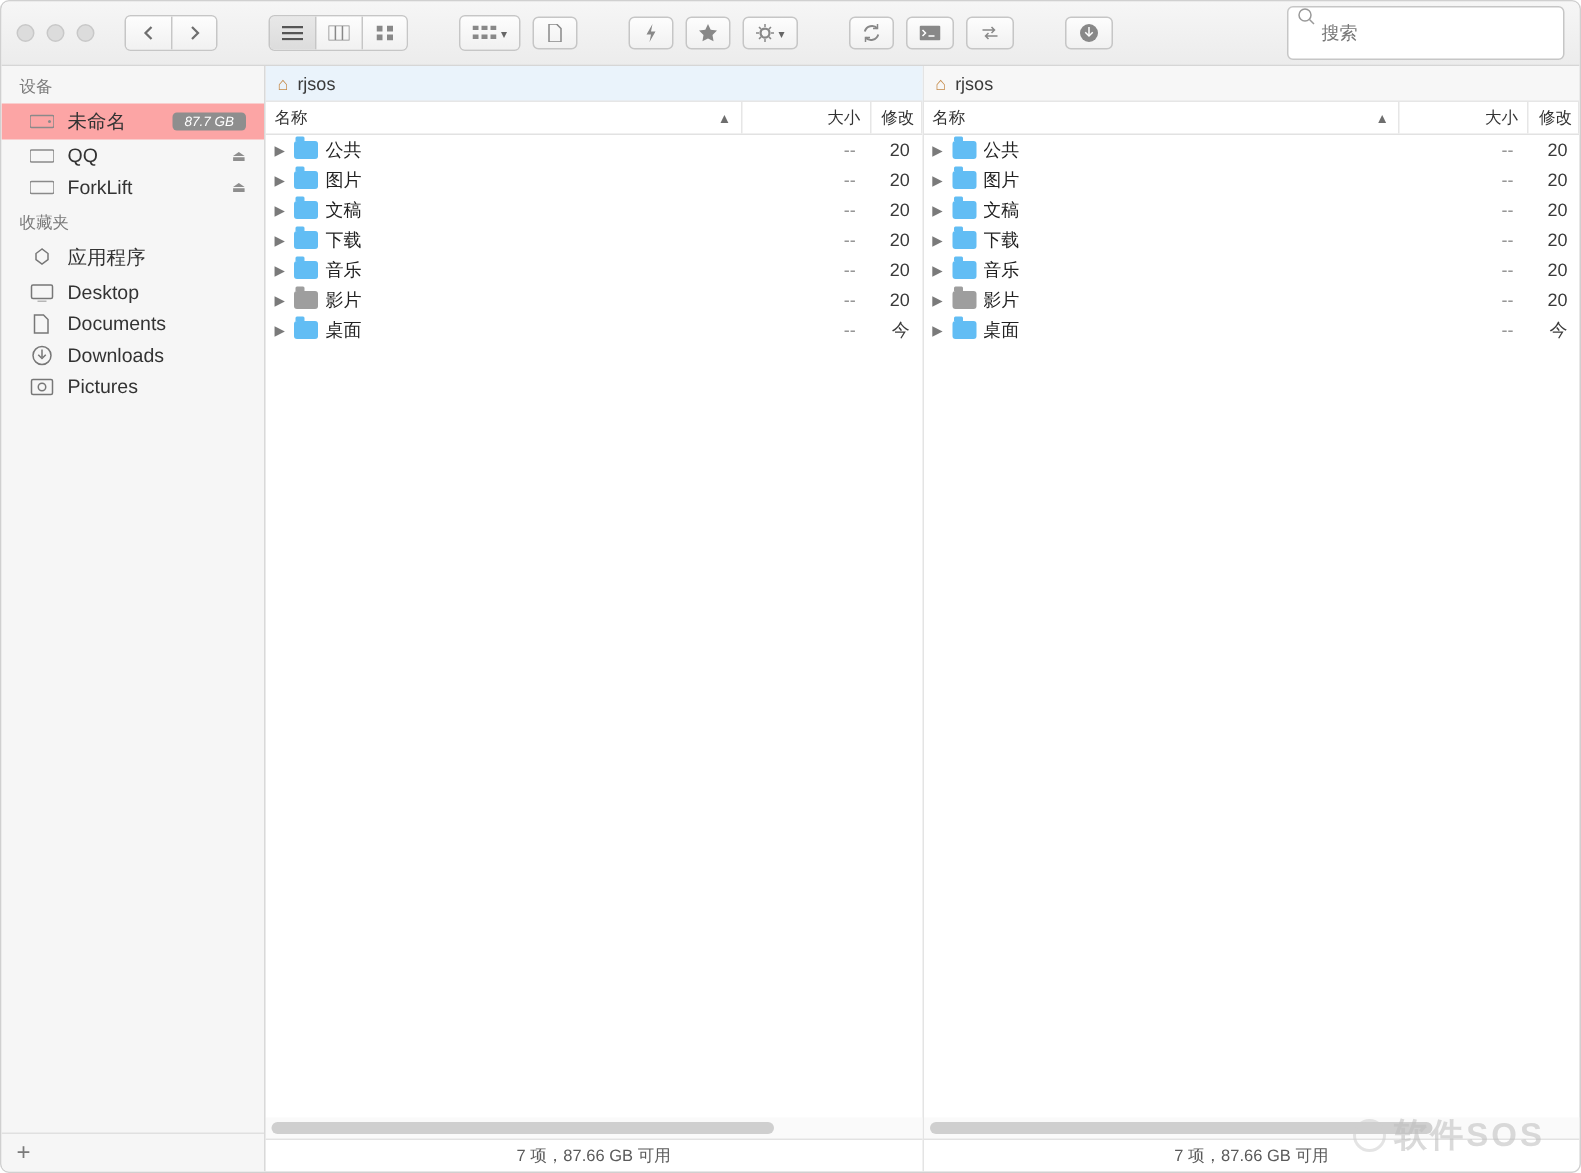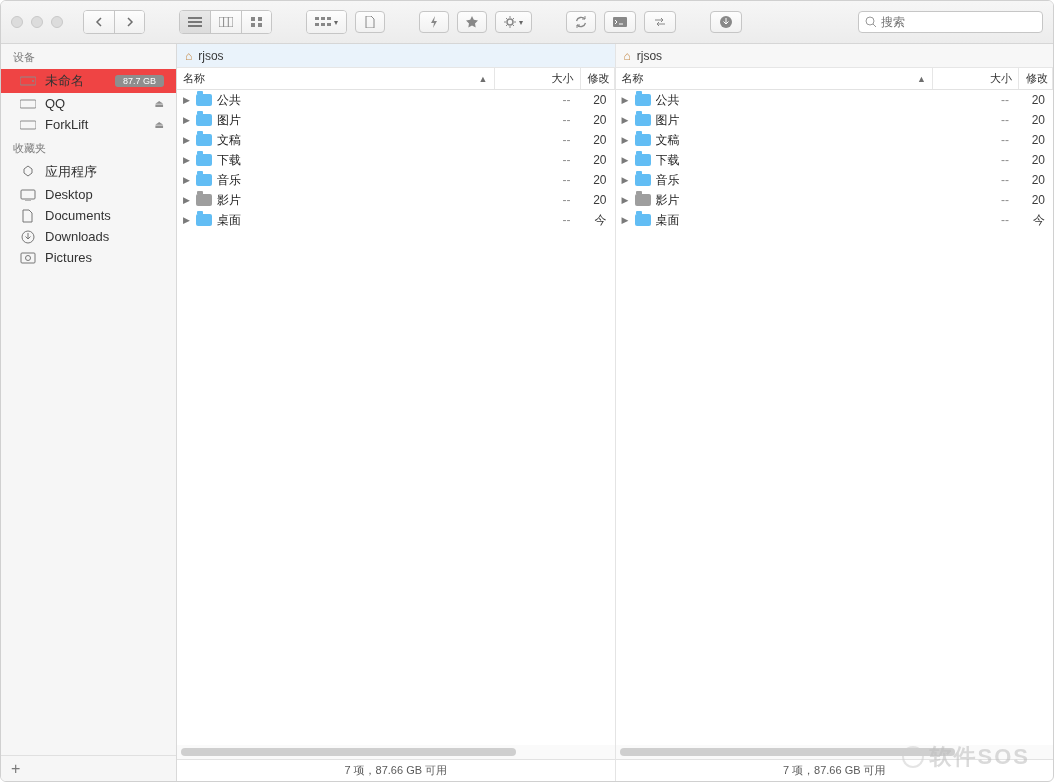--- a/index.html
+++ b/index.html
@@ -9,33 +9,33 @@
 
 .toolbar { height: 43px; background: linear-gradient(#f6f6f6,#ececec); border-bottom: 1px solid #d6d6d6; display: flex; align-items: center; padding: 0 10px; gap: 8px; }
 .traffic { display: flex; gap: 8px; margin-right: 12px; }
 .traffic .dot { width: 12px; height: 12px; border-radius: 50%; background: #dcdcdc; border: 0.5px solid #c8c8c8; }
 .seg { display: inline-flex; border: 1px solid #c6c6c6; border-radius: 4px; overflow: hidden; background: #fff; }
 .seg .btn, .tbtn { height: 22px; min-width: 30px; display: inline-flex; align-items: center; justify-content: center; padding: 0 8px; background: linear-gradient(#fdfdfd,#f1f1f1); color: #555; font-size: 11px; cursor: pointer; }
 .seg .btn + .btn { border-left: 1px solid #c6c6c6; }
 .seg .btn.active { background: linear-gradient(#e8e8e8,#dcdcdc); }
 .tbtn { border: 1px solid #c6c6c6; border-radius: 4px; }
 .spacer { flex: 0 0 18px; }
-.search { margin-left: auto; display: flex; align-items: center; border: 1px solid #c6c6c6; border-radius: 4px; height: 22px; min-width: 150px; padding: 0 6px; background: #fff; color: #8e8e8e; gap: 4px; font-size: 12px; }
+.search { margin-left: auto; display: flex; border: 1px solid #c6c6c6; border-radius: 4px; height: 36px; min-width: 150px; padding: 0 6px; background: #fff; color: #8e8e8e; gap: 4px; font-size: 12px; }
 .search input { border: none; outline: none; font-size: 12px; flex: 1; background: transparent; }
 
 
 .body { flex: 1; display: flex; min-height: 0; }
 
 
 .sidebar { width: 176px; background: #f6f6f6; border-right: 1px solid #d9d9d9; display: flex; flex-direction: column; font-size: 13px; color: #333; position: relative; }
 .sb-section-title { font-size: 11px; color: #7a7a7a; padding: 6px 12px 4px; }
 .sb-item { display: flex; align-items: center; gap: 8px; padding: 3px 12px 3px 18px; cursor: pointer; position: relative; }
-.sb-item.selected { background: #ef4444; }
+.sb-item.selected { background: #fca5a5; }
 .sb-item .icn { width: 18px; display: inline-flex; justify-content: center; color: #6e6e6e; }
-.sb-item .badge { margin-left: auto; font-size: 9px; background: #8e8e8e; color: #fff; padding: 1px 8px; border-radius: 3px; }
+.sb-item .badge { margin-left: auto; font-size: 9px; background: #8e8e8e; color: #fff; padding: 1px 8px; border-radius: 3px; font-style: italic; }
 .sb-item .eject { margin-left: auto; color: #8e8e8e; font-size: 10px; }
 .sb-footer { margin-top: auto; border-top: 1px solid #e0e0e0; height: 26px; display: flex; align-items: center; padding: 0 10px; color: #7a7a7a; font-size: 16px; }
 
 
 .panes { flex: 1; display: flex; min-width: 0; }
 .pane { flex: 1 1 0; display: flex; flex-direction: column; min-width: 0; border-right: 1px solid #e4e4e4; }
 .pane:last-child { border-right: none; }
 .path { height: 24px; display: flex; align-items: center; gap: 6px; padding: 0 8px; font-size: 12px; color: #3a3a3a; border-bottom: 1px solid #e6e6e6; }
 .pane0 .path { background: #eaf3fb; }
 .pane1 .path { background: #f7f7f7; }

